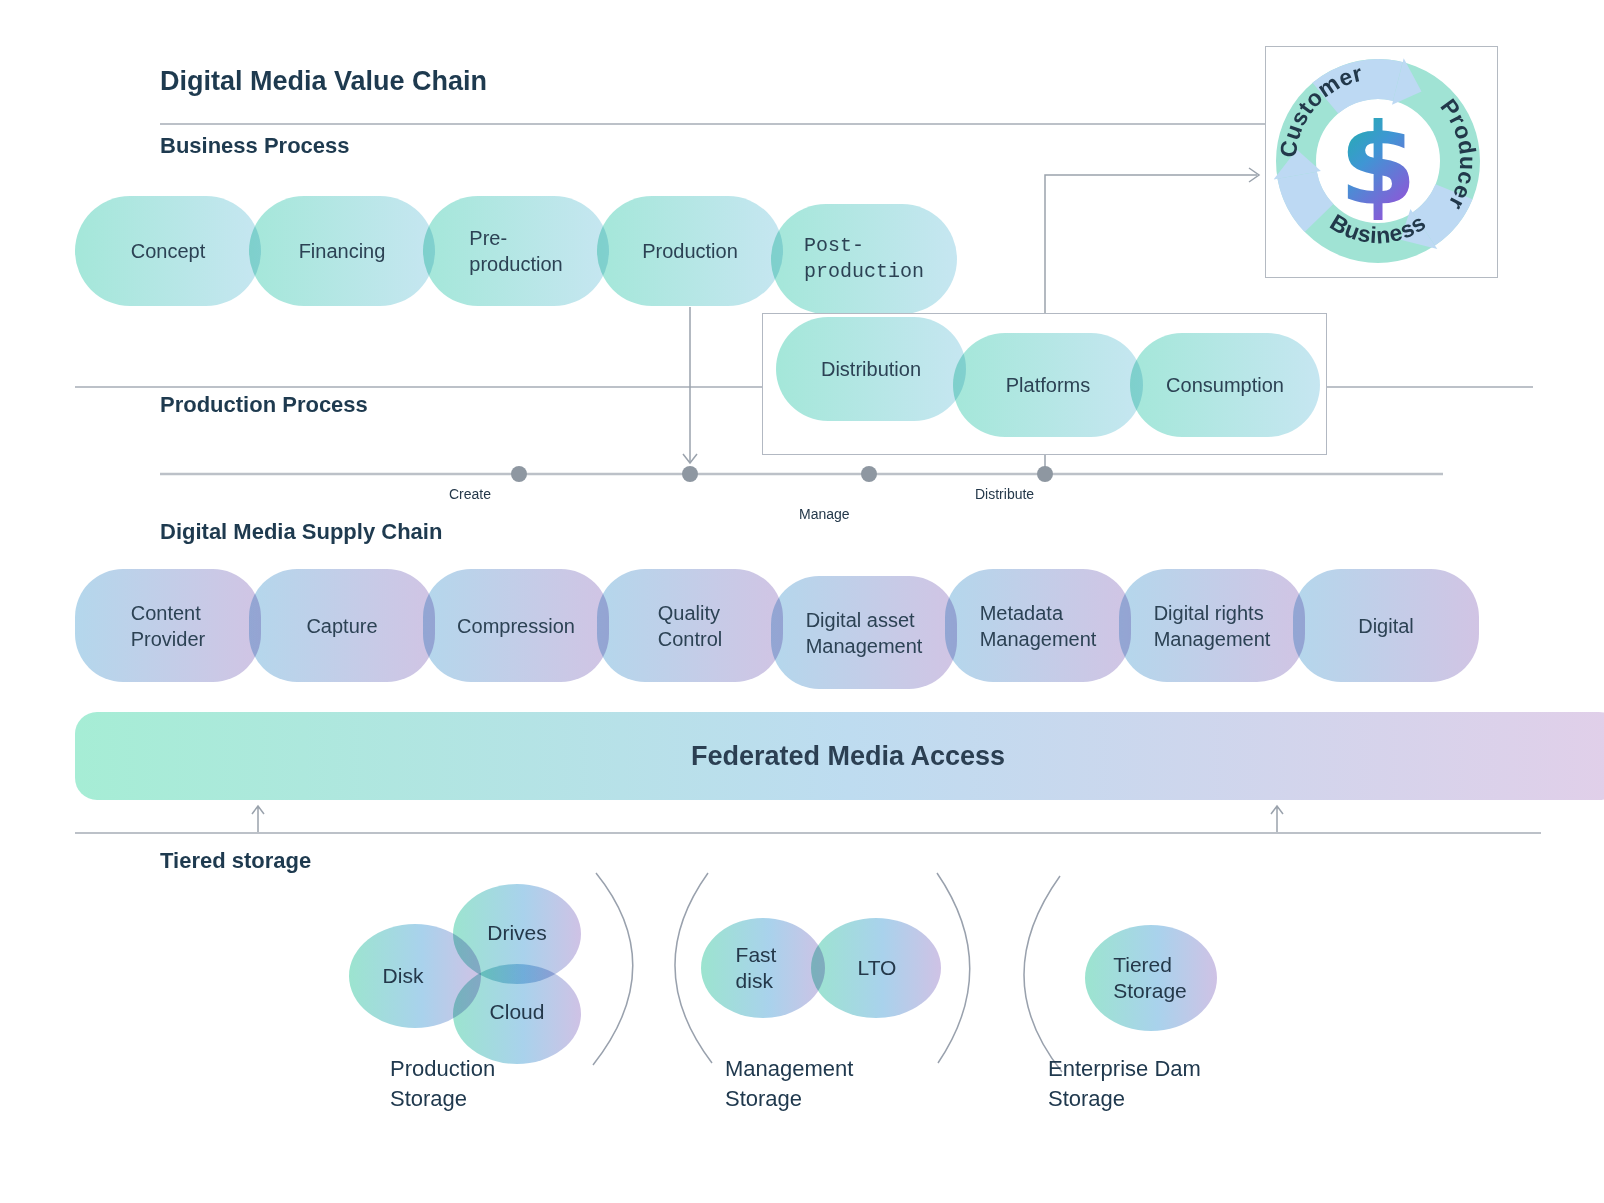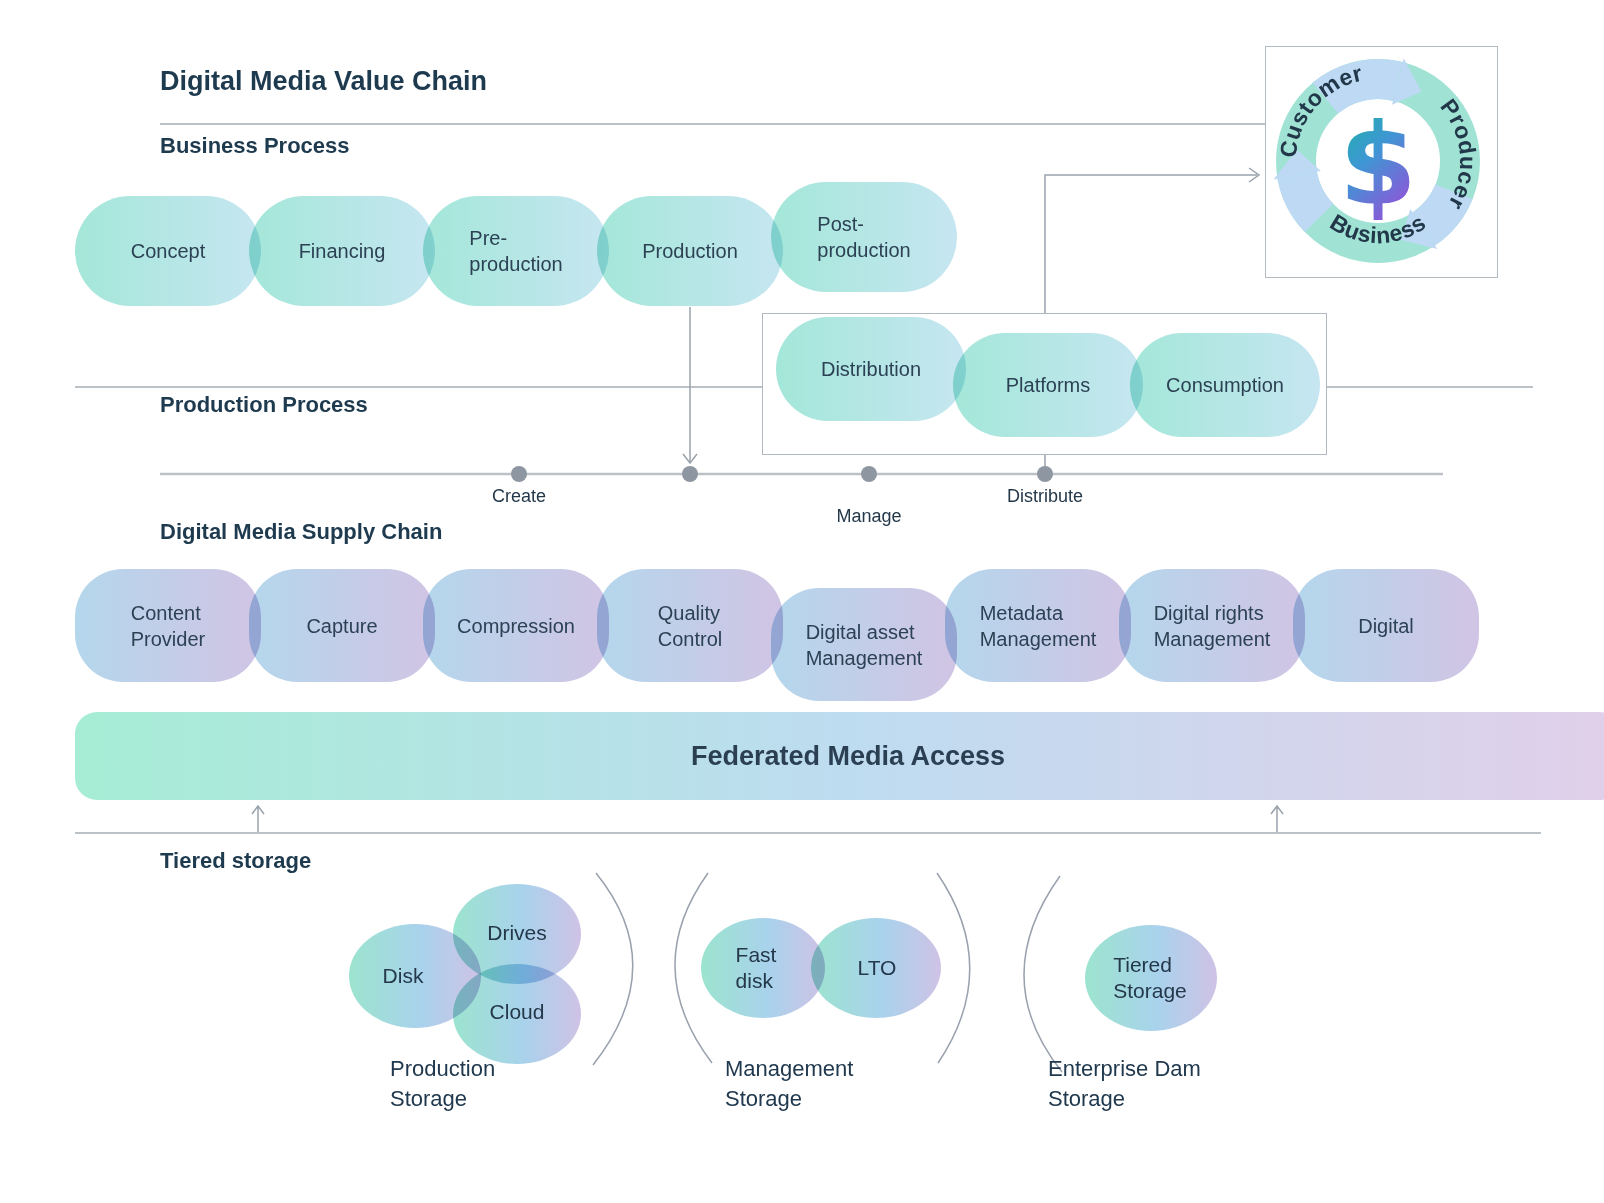--- a/index.html
+++ b/index.html
@@ -22,21 +22,21 @@
   .dist-box{
     position:absolute;left:762px;top:313px;width:565px;height:142px;
     background:#ffffff;border:1px solid #b2b8c2;box-sizing:border-box;
   }
   .fed-bar{
     position:absolute;left:75px;top:712px;width:1546px;height:88px;border-radius:22px;
     background:linear-gradient(90deg,#a6edd5 0%,#bedcf0 50%,#e1cfe9 100%);
     display:flex;align-items:center;justify-content:center;
     font-size:27px;font-weight:700;color:#2b3f52;
   }
-  .mlabel{position:absolute;width:140px;text-align:center;font-size:18px;color:#24384a;}
+  .mlabel{position:absolute;width:140px;font-size:14px;color:#24384a;}
   .ellipse{position:absolute;border-radius:50%;mix-blend-mode:multiply;
     background:linear-gradient(90deg,#9ce4cf 0%,#a9d2ec 55%,#cfc2e5 100%);}
   .elabel{position:absolute;display:flex;align-items:center;justify-content:center;
     font-size:21px;color:#24384a;}
   .elabel span{white-space:pre-line;text-align:left;line-height:1.25;}
   .caption{position:absolute;font-size:22px;color:#20394e;white-space:pre-line;line-height:1.35;}
   .circle-box{
     position:absolute;left:1265px;top:46px;width:233px;height:232px;
     background:#ffffff;border:1px solid #b4bac2;box-sizing:border-box;
   }
@@ -91,21 +91,21 @@
   <div class="pill pill-b center" style="left:75px;top:196px;">
       <span>Concept</span>
     </div>
   <div class="pill pill-b" style="left:423px;top:196px;">
       <span>Pre-
 production</span>
     </div>
   <div class="pill pill-b center" style="left:597px;top:196px;">
       <span>Production</span>
     </div>
-  <div class="pill pill-b" style="left:771px;top:182px;">
+  <div class="pill pill-b" style="left:771px;top:204px;font-family:Liberation Mono, monospace;">
       <span>Post-
 production</span>
     </div>
 
   <div class="dist-box">
     <div class="pill pill-d center" style="left:13px;top:3px;">
         <span>Distribution</span>
       </div>
     <div class="pill pill-d center" style="left:190px;top:19px;">
         <span>Platforms</span>
@@ -126,21 +126,21 @@
   <div class="pill pill-s center" style="left:249px;top:569px;">
       <span>Capture</span>
     </div>
   <div class="pill pill-s center" style="left:423px;top:569px;">
       <span>Compression</span>
     </div>
   <div class="pill pill-s" style="left:597px;top:569px;">
       <span>Quality
 Control</span>
     </div>
-  <div class="pill pill-s" style="left:771px;top:588px;">
+  <div class="pill pill-s" style="left:771px;top:576px;">
       <span>Digital asset
 Management</span>
     </div>
   <div class="pill pill-s" style="left:945px;top:569px;">
       <span>Metadata
 Management</span>
     </div>
   <div class="pill pill-s" style="left:1119px;top:569px;">
       <span>Digital rights
 Management</span>

